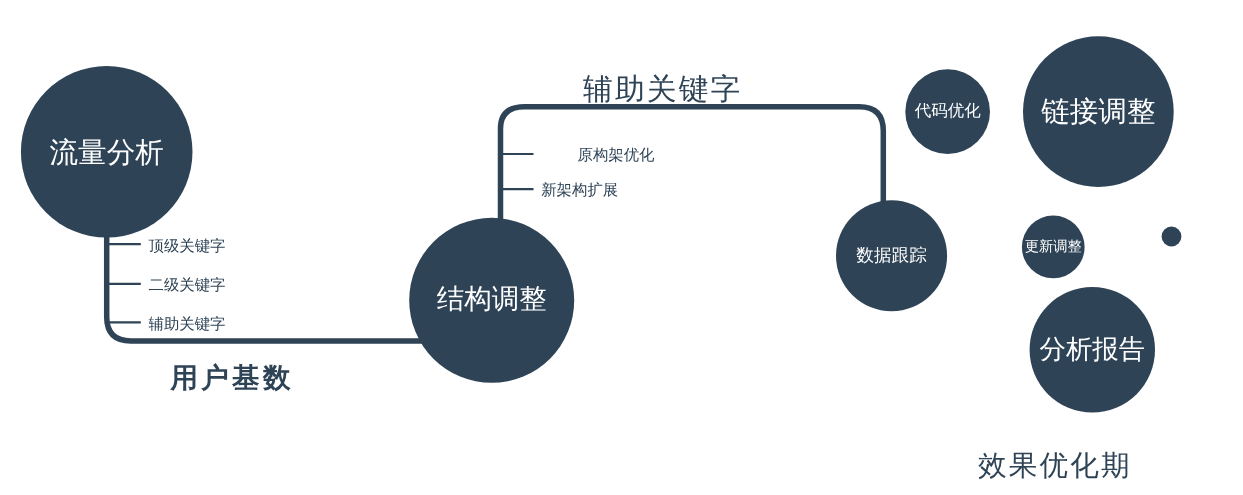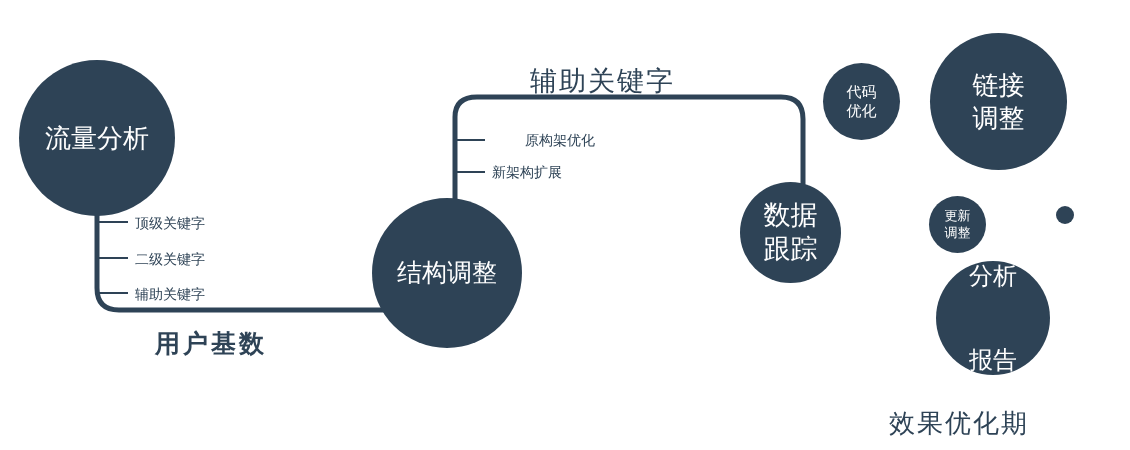--- a/index.html
+++ b/index.html
@@ -21,36 +21,36 @@
     top: 0;
     width: 1130px;
     height: 450px;
   }
   .node {
     position: absolute;
     border-radius: 50%;
     background: var(--accent, #2e4356);
     color: #ffffff;
     display: flex;
-    flex-direction: column;
+    flex-direction: row;
     align-items: center;
     justify-content: center;
     text-align: center;
     line-height: 1.25;
     box-sizing: border-box;
   }
   .node span { display: block; }
 
   .node-traffic   { left: 19px;  top: 60px;  width: 156px; height: 156px; font-size: 26px; }
   .node-structure { left: 372px; top: 198px; width: 150px; height: 150px; font-size: 25px; }
-  .node-tracking  { left: 740px; top: 182px; width: 101px; height: 101px; font-size: 27px; }
+  .node-tracking  { left: 760px; top: 182px; width: 101px; height: 101px; font-size: 16px; }
   .node-code      { left: 823px; top: 63px;  width: 77px;  height: 77px;  font-size: 15px; }
   .node-link      { left: 930px; top: 33px;  width: 137px; height: 137px; font-size: 26px; }
   .node-update    { left: 929px; top: 196px; width: 57px;  height: 57px;  font-size: 13px; }
-  .node-report    { left: 936px; top: 261px; width: 114px; height: 114px; font-size: 24px; justify-content: space-between; }
+  .node-report    { left: 936px; top: 261px; width: 114px; height: 114px; font-size: 24px; }
   .node-dot       { left: 1056px; top: 206px; width: 18px; height: 18px; }
 
   .edge-label {
     position: absolute;
     color: var(--accent, #2e4356);
     white-space: nowrap;
   }
   .label-keyword-carrying { left: 530px; top: 63px;  font-size: 27px; letter-spacing: 2px; }
   .label-user-base        { left: 155px; top: 327px; font-size: 25px; font-weight: bold; letter-spacing: 3px; }
   .label-caption          { left: 889px; top: 406px; font-size: 26px; letter-spacing: 2px; }

